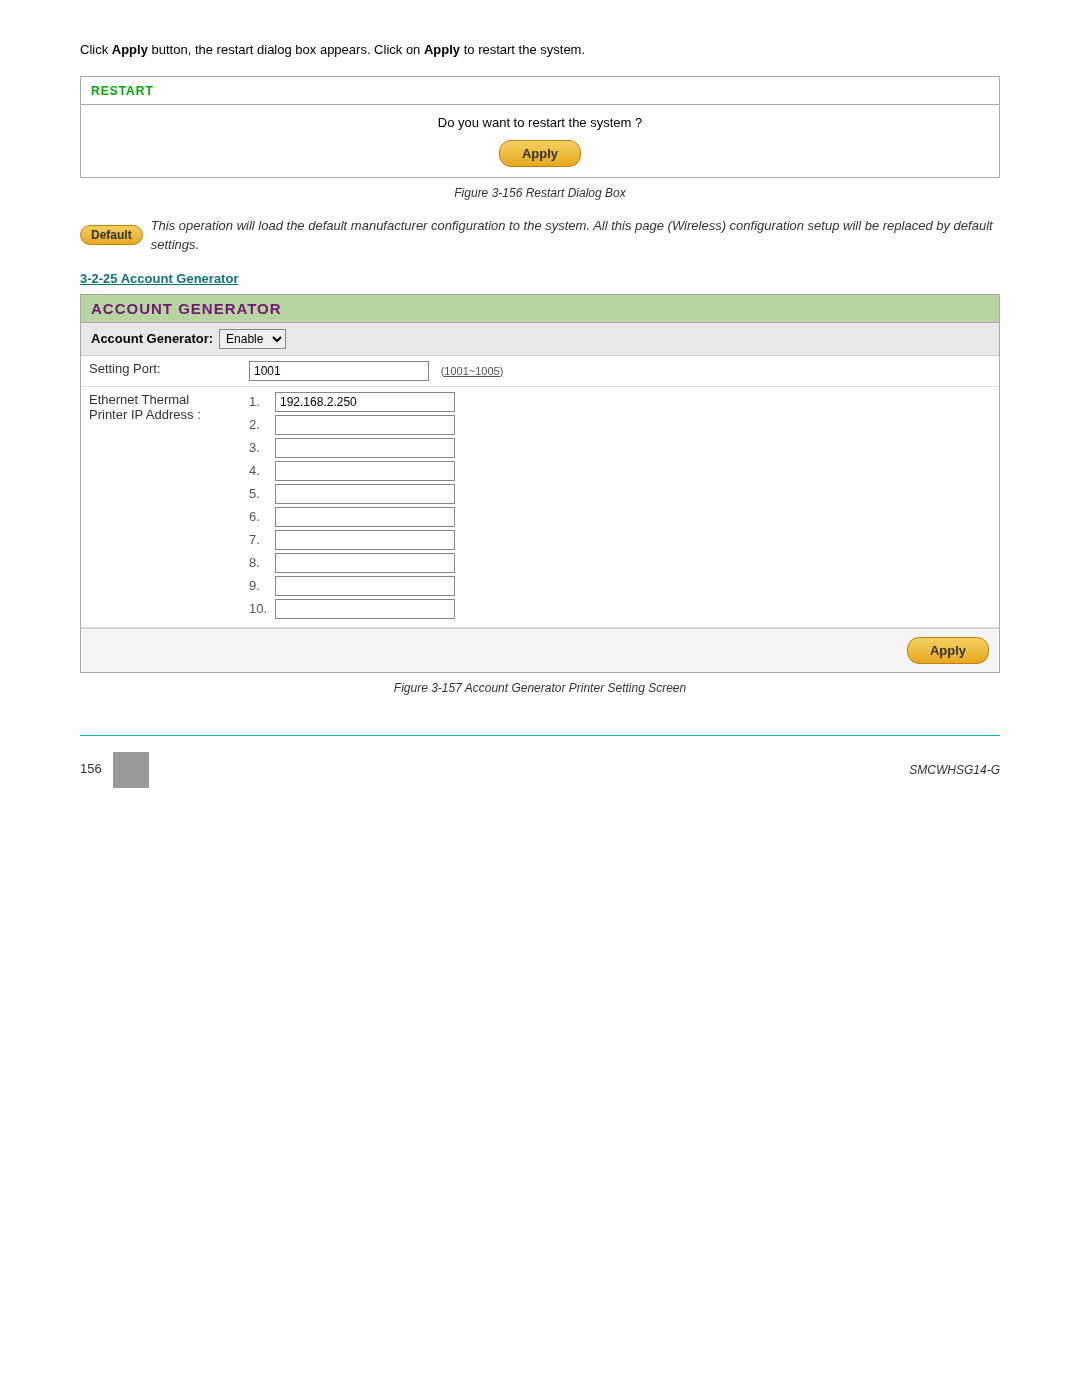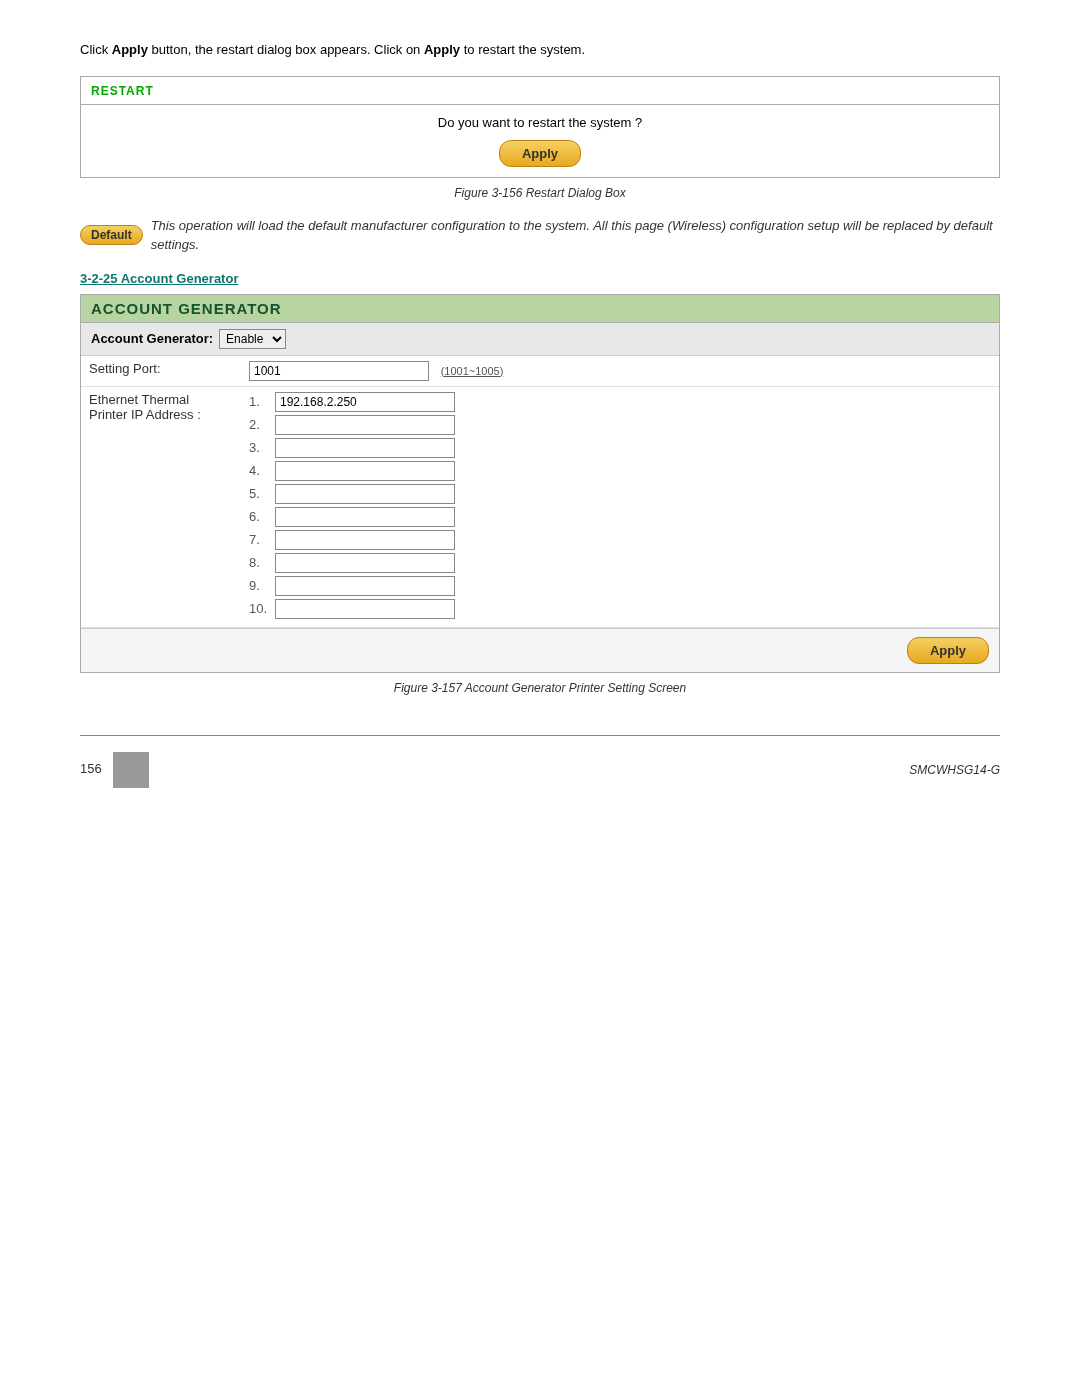--- a/index.html
+++ b/index.html
@@ -102,21 +102,21 @@
     .account-gen-outer {
       border: 1px solid #aaa;
       margin-bottom: 8px;
     }
     .account-gen-header {
       background: #b8d4a0;
       padding: 5px 10px;
       border-bottom: 1px solid #aaa;
     }
     .account-gen-title {
-      color: #14532d;
+      color: #701a75;
       font-weight: bold;
       font-size: 15px;
       letter-spacing: 1px;
       text-transform: uppercase;
     }
     .account-gen-body {
       padding: 0;
     }
     .ag-top-row {
       padding: 6px 10px;

